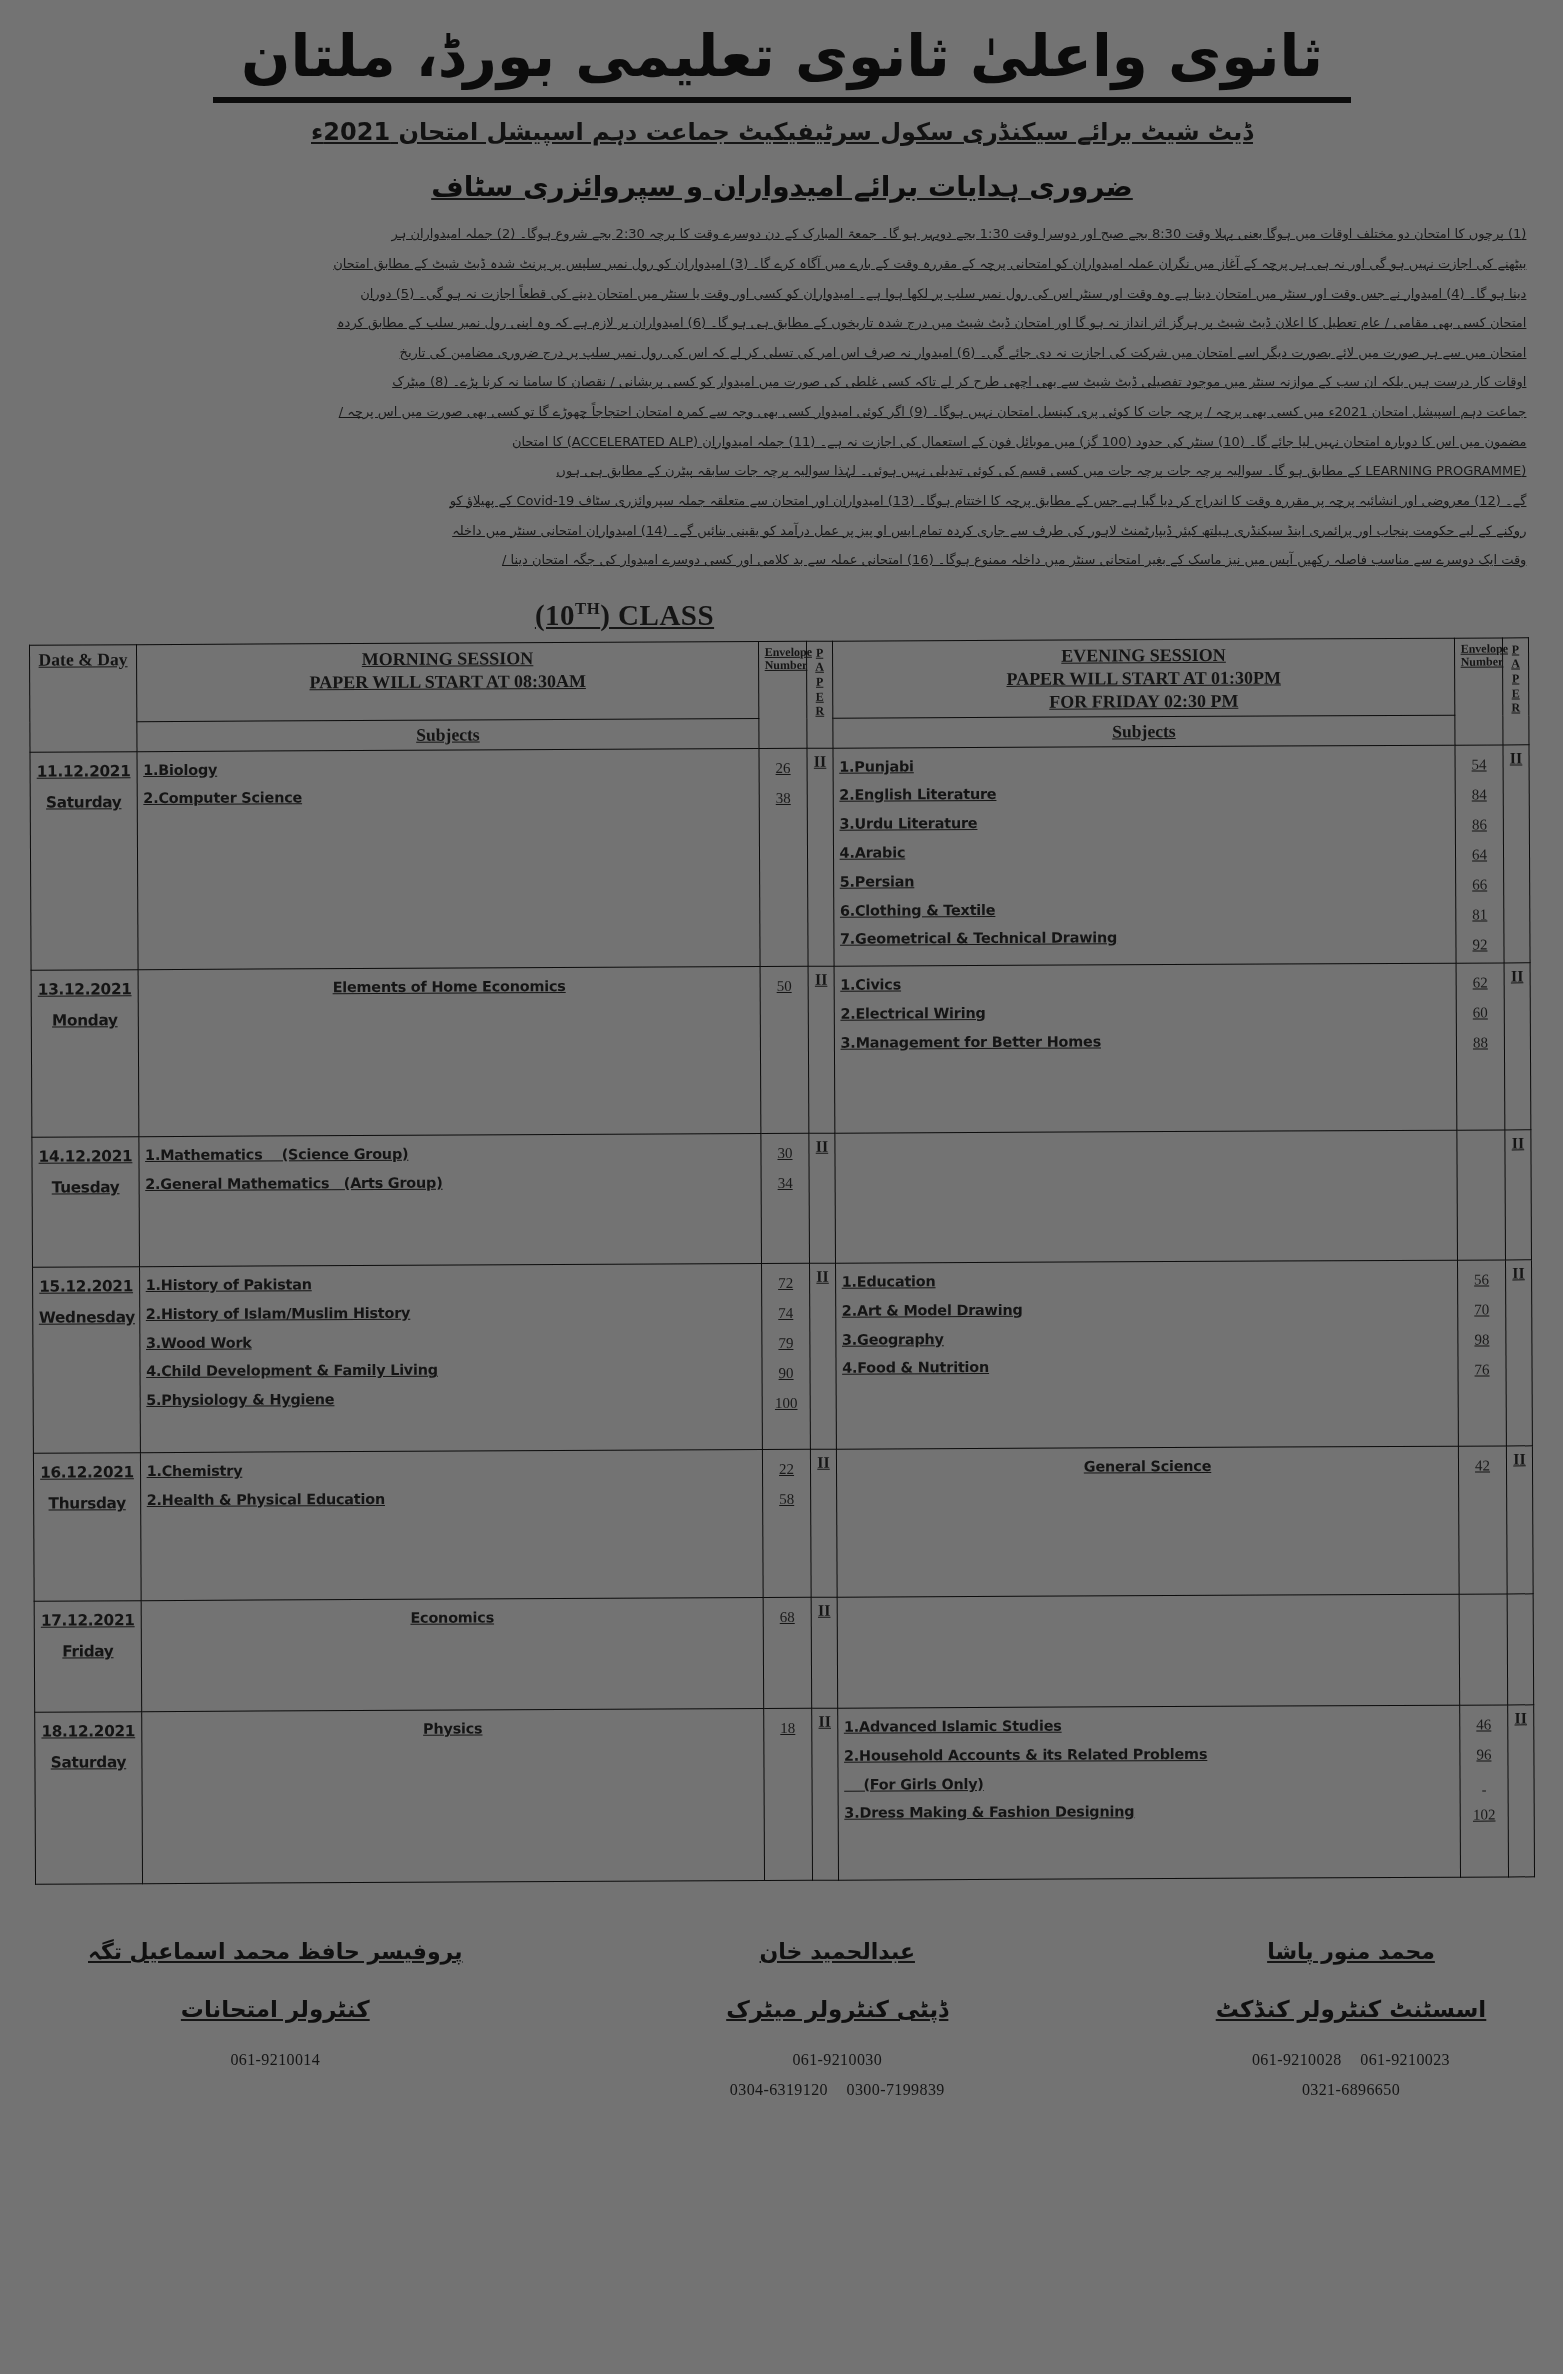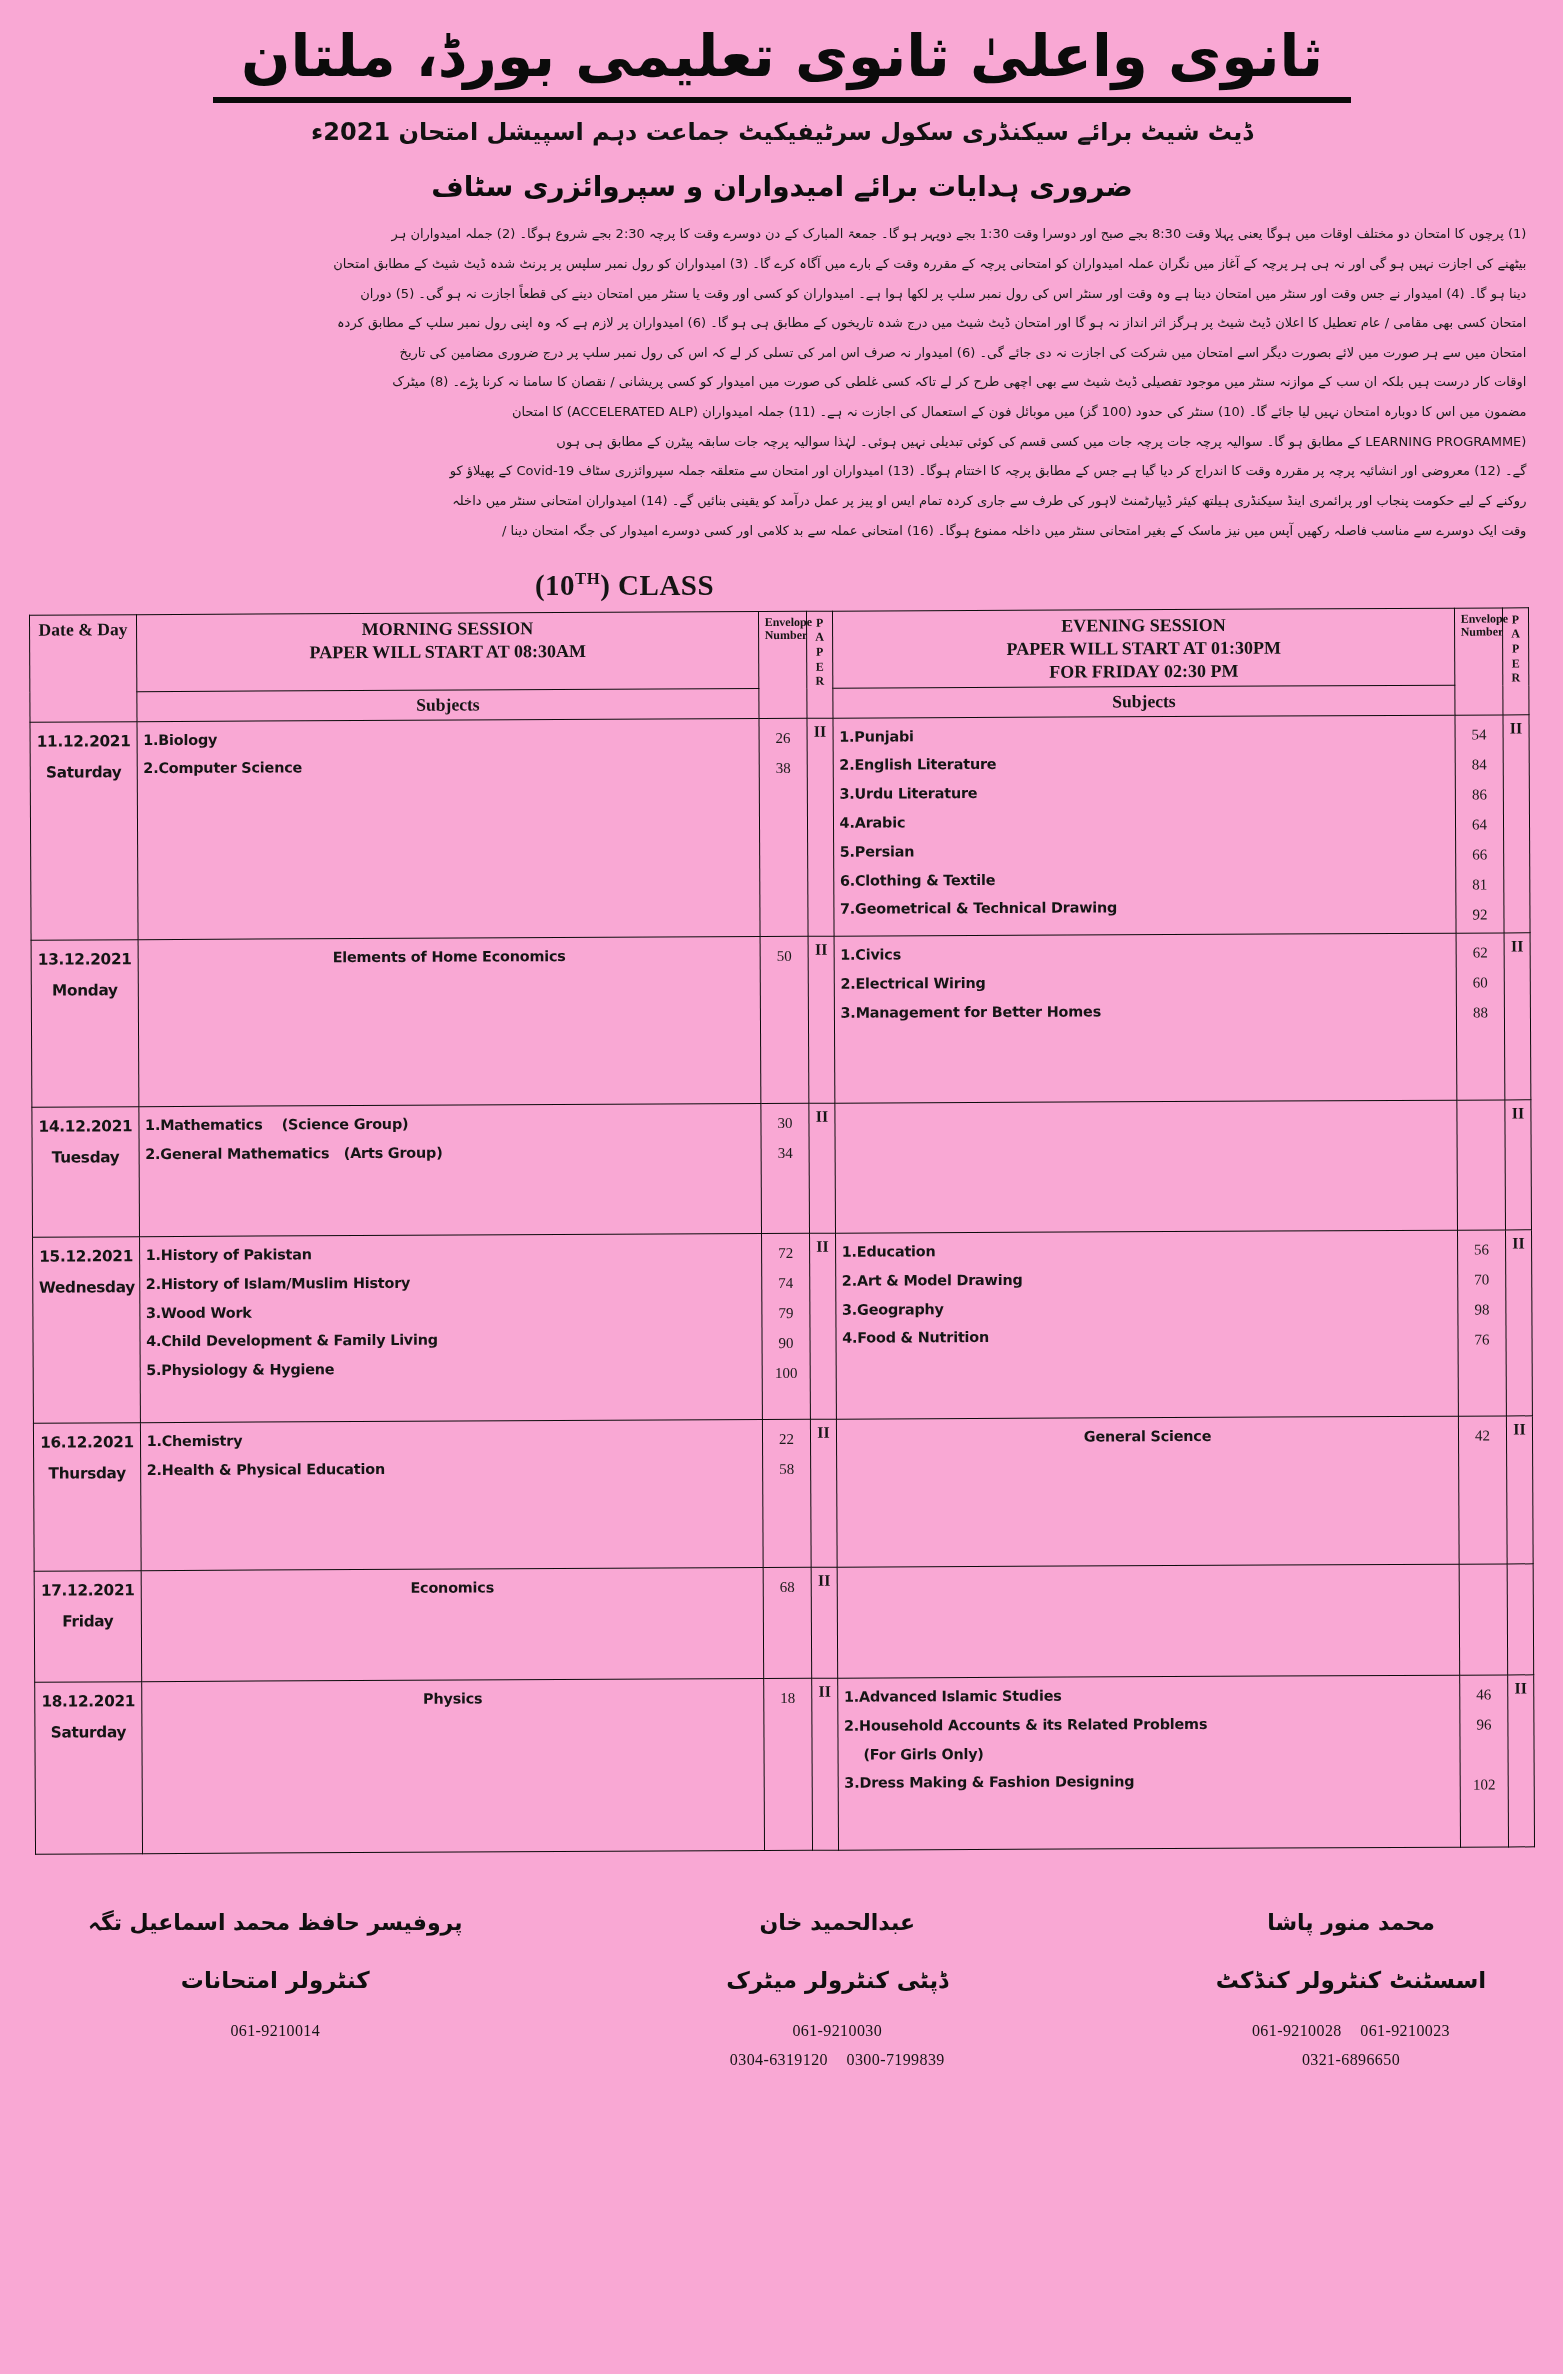--- a/index.html
+++ b/index.html
@@ -12,22 +12,23 @@
     width: 1564px;
     height: 2375px;
     position: relative;
     font-family: "Liberation Serif", "DejaVu Serif", serif;
     color: #151515;
     overflow: hidden;
   }
   .page {
     position: absolute;
     inset: 0;
-    background: #f9a8d4;
+    background: #737373;
     padding: 0;
+    text-decoration: underline;
   }
 
   
   .masthead {
     text-align: center;
     padding-top: 20.4px;
   }
   .board-title {
     font-family: "DejaVu Sans", sans-serif;
     direction: rtl;
@@ -237,20 +238,21 @@
   </div>
 
   <div class="instructions">
     <p id="ins-target">
         <span class="ins-line">(1) پرچوں کا امتحان دو مختلف اوقات میں ہوگا یعنی پہلا وقت 8:30 بجے صبح اور دوسرا وقت 1:30 بجے دوپہر ہو گا۔ جمعۃ المبارک کے دن دوسرے وقت کا پرچہ 2:30 بجے شروع ہوگا۔ (2) جملہ امیدواران ہر</span>
         <span class="ins-line">بیٹھنے کی اجازت نہیں ہو گی اور نہ ہی ہر پرچہ کے آغاز میں نگران عملہ امیدواران کو امتحانی پرچہ کے مقررہ وقت کے بارے میں آگاہ کرے گا۔ (3) امیدواران کو رول نمبر سلپس پر پرنٹ شدہ ڈیٹ شیٹ کے مطابق امتحان</span>
         <span class="ins-line">دینا ہو گا۔ (4) امیدوار نے جس وقت اور سنٹر میں امتحان دینا ہے وہ وقت اور سنٹر اس کی رول نمبر سلپ پر لکھا ہوا ہے۔ امیدواران کو کسی اور وقت یا سنٹر میں امتحان دینے کی قطعاً اجازت نہ ہو گی۔ (5) دوران</span>
         <span class="ins-line">امتحان کسی بھی مقامی / عام تعطیل کا اعلان ڈیٹ شیٹ پر ہرگز اثر انداز نہ ہو گا اور امتحان ڈیٹ شیٹ میں درج شدہ تاریخوں کے مطابق ہی ہو گا۔ (6) امیدواران پر لازم ہے کہ وہ اپنی رول نمبر سلپ کے مطابق کردہ</span>
         <span class="ins-line">امتحان میں سے ہر صورت میں لائے بصورت دیگر اسے امتحان میں شرکت کی اجازت نہ دی جائے گی۔ (6) امیدوار نہ صرف اس امر کی تسلی کر لے کہ اس کی رول نمبر سلپ پر درج ضروری مضامین کی تاریخ</span>
         <span class="ins-line">اوقات کار درست ہیں بلکہ ان سب کے موازنہ سنٹر میں موجود تفصیلی ڈیٹ شیٹ سے بھی اچھی طرح کر لے تاکہ کسی غلطی کی صورت میں امیدوار کو کسی پریشانی / نقصان کا سامنا نہ کرنا پڑے۔ (8) میٹرک</span>
+        <span class="ins-line">جماعت دہم اسپیشل امتحان 2021ء میں کسی بھی پرچہ / پرچہ جات کا کوئی پری کینسل امتحان نہیں ہوگا۔ (9) اگر کوئی امیدوار کسی بھی وجہ سے کمرہ امتحان احتجاجاً چھوڑے گا تو کسی بھی صورت میں اس پرچہ /</span>
         <span class="ins-line">مضمون میں اس کا دوبارہ امتحان نہیں لیا جائے گا۔ (10) سنٹر کی حدود (100 گز) میں موبائل فون کے استعمال کی اجازت نہ ہے۔ (11) جملہ امیدواران (ACCELERATED ALP) کا امتحان</span>
         <span class="ins-line">(LEARNING PROGRAMME کے مطابق ہو گا۔ سوالیہ پرچہ جات پرچہ جات میں کسی قسم کی کوئی تبدیلی نہیں ہوئی۔ لہٰذا سوالیہ پرچہ جات سابقہ پیٹرن کے مطابق ہی ہوں</span>
         <span class="ins-line">گے۔ (12) معروضی اور انشائیہ پرچہ پر مقررہ وقت کا اندراج کر دیا گیا ہے جس کے مطابق پرچہ کا اختتام ہوگا۔ (13) امیدواران اور امتحان سے متعلقہ جملہ سپروائزری سٹاف Covid-19 کے پھیلاؤ کو</span>
         <span class="ins-line">روکنے کے لیے حکومت پنجاب اور پرائمری اینڈ سیکنڈری ہیلتھ کیئر ڈیپارٹمنٹ لاہور کی طرف سے جاری کردہ تمام ایس او پیز پر عمل درآمد کو یقینی بنائیں گے۔ (14) امیدواران امتحانی سنٹر میں داخلہ</span>
         <span class="ins-line">وقت ایک دوسرے سے مناسب فاصلہ رکھیں آپس میں نیز ماسک کے بغیر امتحانی سنٹر میں داخلہ ممنوع ہوگا۔ (16) امتحانی عملہ سے بد کلامی اور کسی دوسرے امیدوار کی جگہ امتحان دینا /</span>
       </p>
   </div>
 
   <div class="class-title">
     <span>(10</span><sup>TH</sup><span>) CLASS</span>

